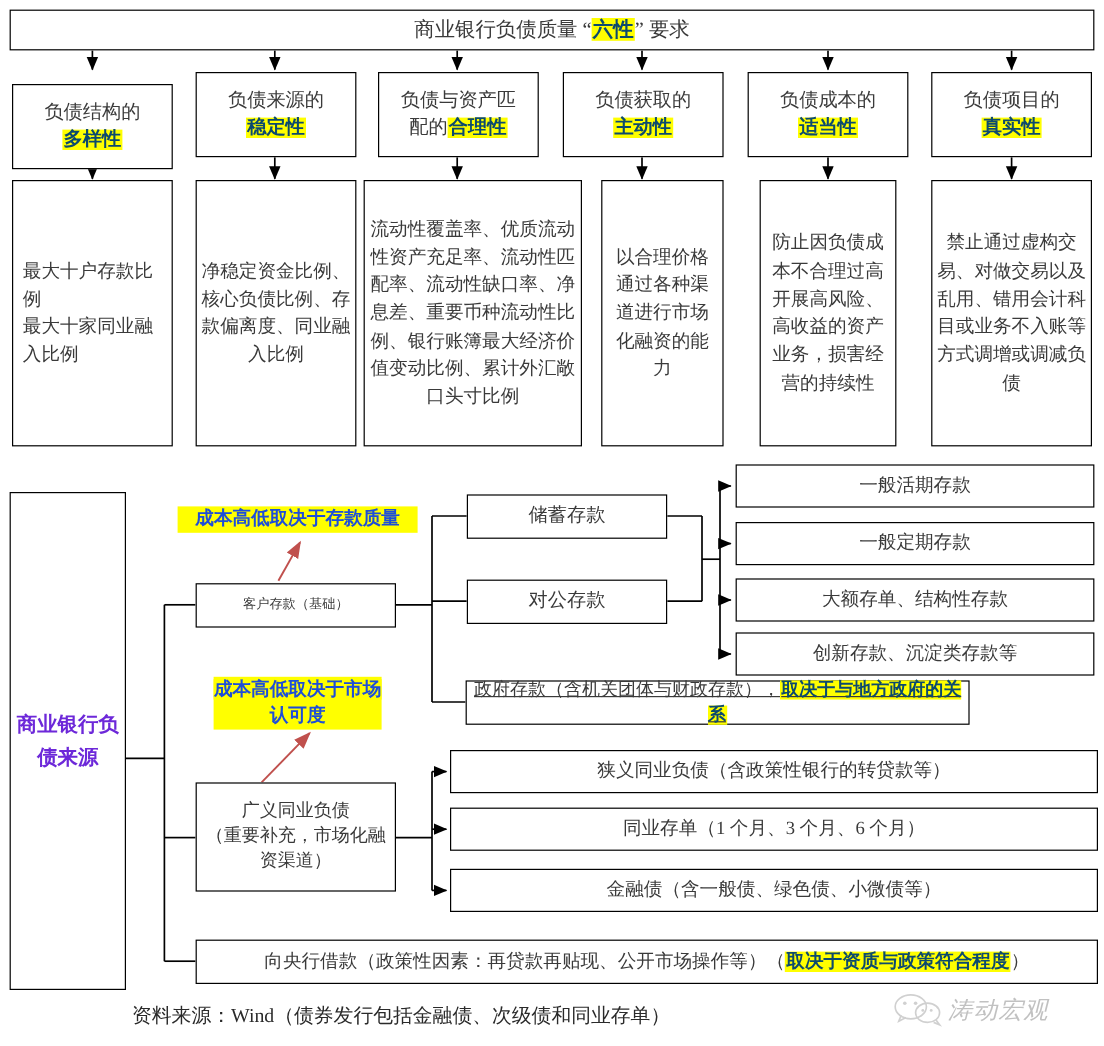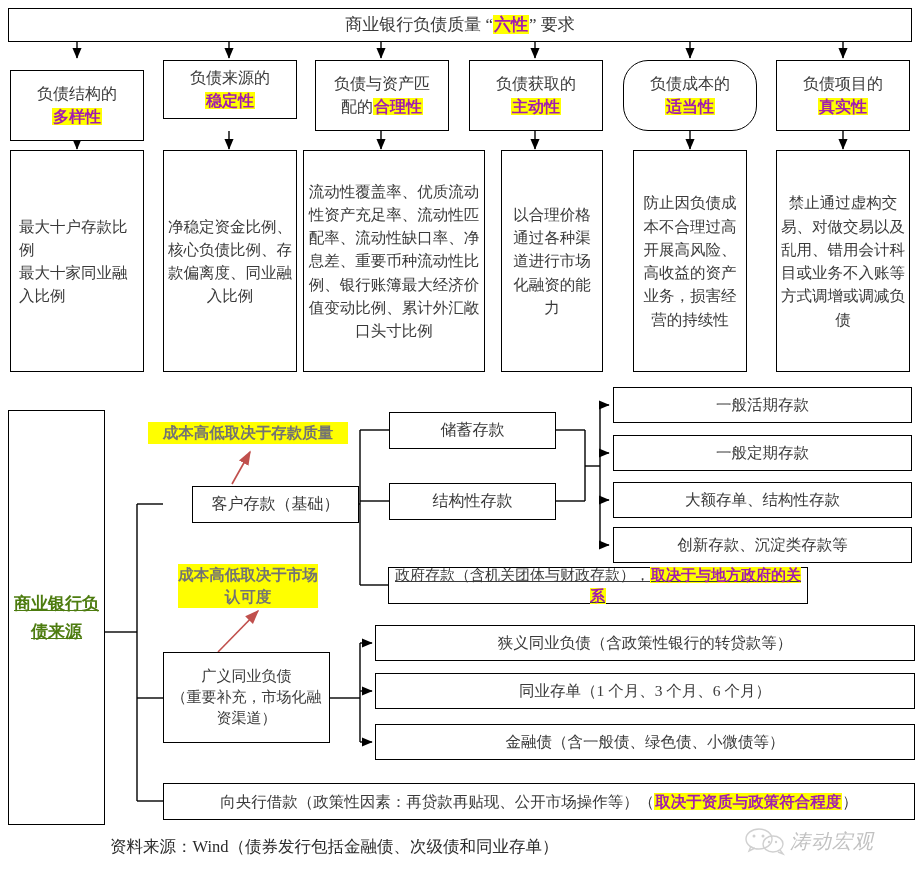--- a/index.html
+++ b/index.html
@@ -22,26 +22,26 @@
     justify-content:center;
     text-align:center;
     line-height:1.38;
     color:#3a3a3a;
   }
   .box .inner{padding:0 4px;width:100%;}
   .hdr{font-size:17px;}
   .cat{font-size:16px;}
   .det{font-size:15.5px;align-items:center;}
   .det .inner{line-height:1.5;}
-  .hl{background:#ffff00;font-weight:bold;color:#a21caf;padding:0 1px;}
+  .hl{background:#ffff00;font-weight:bold;color:#0c4a6e;padding:0 1px;}
   .lbl{
     position:absolute;
     font-weight:bold;
     font-size:15.5px;
-    color:#737373;
+    color:#1d4ed8;
     background:#ffff00;
     line-height:1.42;
     text-align:center;
     box-decoration-break:clone;
     -webkit-box-decoration-break:clone;
   }
   .lbl span{background:#ffff00;}
   svg.lines{position:absolute;left:0;top:0;width:920px;height:872px;pointer-events:none;}
   .footer{
     position:absolute;
@@ -141,36 +141,36 @@
       <span>商业银行负债质量 “</span><span class="hl">六性</span><span>” 要求</span>
     </div>
   </div>
 
   <div class="box cat" style="left:10px;top:60px;width:134px;height:71px;margin-top:10px;">
     <div class="inner">
       <span>负债结构的</span><br>
       <span class="hl">多样性</span>
     </div>
   </div>
-  <div class="box cat" style="left:163px;top:60px;width:134px;height:59px;">
+  <div class="box cat" style="left:163px;top:60px;width:134px;height:71px;">
     <div class="inner">
       <span>负债来源的</span><br>
       <span class="hl">稳定性</span>
     </div>
   </div>
   <div class="box cat" style="left:315px;top:60px;width:134px;height:71px;">
     <div class="inner">负债与资产匹<br>配的<span class="hl">合理性</span></div>
   </div>
   <div class="box cat" style="left:469px;top:60px;width:134px;height:71px;">
     <div class="inner">
       <span>负债获取的</span><br>
       <span class="hl">主动性</span>
     </div>
   </div>
-  <div class="box cat" style="left:623px;top:60px;width:134px;height:71px;border-radius:25px;">
+  <div class="box cat" style="left:623px;top:60px;width:134px;height:71px;">
     <div class="inner">
       <span>负债成本的</span><br>
       <span class="hl">适当性</span>
     </div>
   </div>
   <div class="box cat" style="left:776px;top:60px;width:134px;height:71px;">
     <div class="inner">
       <span>负债项目的</span><br>
       <span class="hl">真实性</span>
     </div>
@@ -188,34 +188,34 @@
   <div class="box det" style="left:501px;top:150px;width:102px;height:222px;">
     <div class="inner" style="white-space:normal;">以合理价格通过各种渠道进行市场化融资的能力</div>
   </div>
   <div class="box det" style="left:633px;top:150px;width:114px;height:222px;">
     <div class="inner" style="white-space:normal;">防止因负债成本不合理过高开展高风险、高收益的资产业务，损害经营的持续性</div>
   </div>
   <div class="box det" style="left:776px;top:150px;width:134px;height:222px;">
     <div class="inner" style="white-space:normal;">禁止通过虚构交易、对做交易以及乱用、错用会计科目或业务不入账等方式调增或调减负债</div>
   </div>
 
-  <div class="box" style="left:8px;top:410px;width:97px;height:415px;font-size:17px;font-weight:bold;color:#4d7c0f;text-decoration:underline;">
+  <div class="box" style="left:8px;top:410px;width:97px;height:415px;font-size:17px;font-weight:bold;color:#6d28d9;">
     <div class="inner" style="line-height:1.6;">
       <span>商业银行负债来源</span>
     </div>
   </div>
 
   <div class="lbl" style="left:148px;top:422px;width:200px;">
     <span>成本高低取决于存款质量</span>
   </div>
   <div class="lbl" style="left:178px;top:564px;width:140px;">
     <span>成本高低取决于市场认可度</span>
   </div>
 
-  <div class="box" style="left:163px;top:486px;width:167px;height:37px;font-size:16px;margin-left:29px;">
+  <div class="box" style="left:163px;top:486px;width:167px;height:37px;font-size:11px;">
     <div class="inner">
       <span>客户存款（基础）</span>
     </div>
   </div>
 
   <div class="box" style="left:163px;top:652px;width:167px;height:91px;font-size:15px;">
     <div class="inner" style="white-space:pre-line;">广义同业负债
 （重要补充，市场化融资渠道）</div>
   </div>
 
@@ -225,21 +225,21 @@
     </div>
   </div>
 
   <div class="box" style="left:163px;top:783px;width:752px;height:37px;font-size:15.5px;">
     <div class="inner">
       <span>向央行借款（政策性因素：再贷款再贴现、公开市场操作等）（</span><span class="hl">取决于资质与政策符合程度</span><span>）</span>
     </div>
   </div>
   <div class="box" style="left:389px;top:483px;width:167px;height:37px;font-size:16px;">
     <div class="inner">
-      <span>结构性存款</span>
+      <span>对公存款</span>
     </div>
   </div>
 
   <div class="box" style="left:613px;top:387px;width:299px;height:36px;font-size:15.5px;">
     <div class="inner"><span>一般活期存款</span></div>
   </div>
   <div class="box" style="left:613px;top:435px;width:299px;height:36px;font-size:15.5px;">
     <div class="inner"><span>一般定期存款</span></div>
   </div>
   <div class="box" style="left:613px;top:482px;width:299px;height:36px;font-size:15.5px;">

